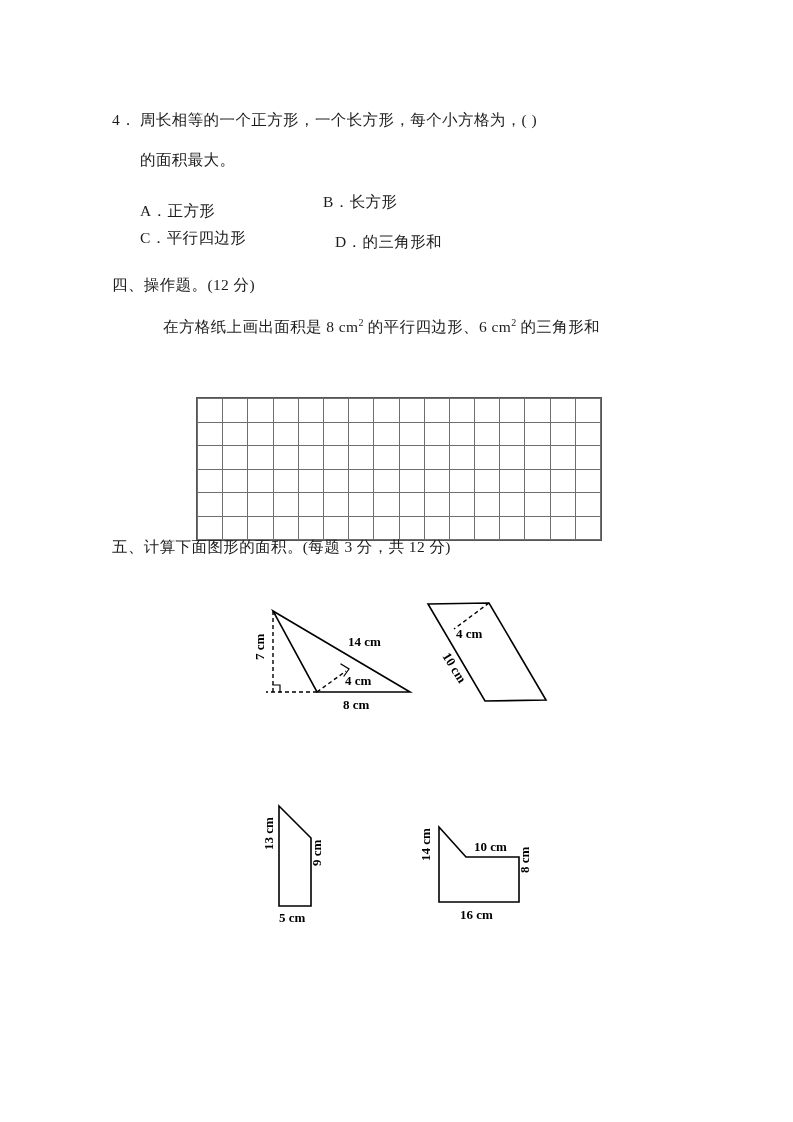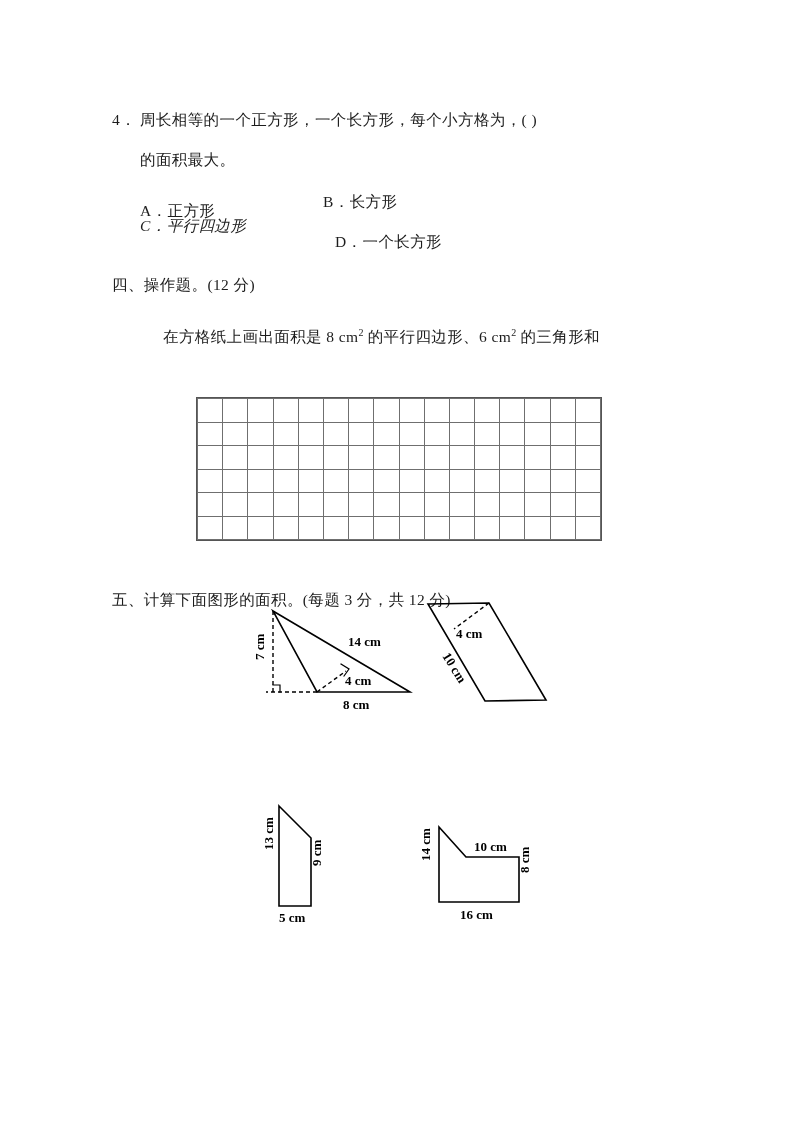--- a/index.html
+++ b/index.html
@@ -78,26 +78,26 @@
 <body>
 
 <div class="page">
 
   <div class="txt q-num" style="top:112px;">4．</div>
   <div class="txt q-indent" style="top:112px;">周长相等的一个正方形，一个长方形，每个小方格为，(        )</div>
   <div class="txt q-indent" style="top:152px;">的面积最大。</div>
 
   <div class="txt opt" style="left:140px; top:194px;margin-top:9px;">A．正方形</div>
   <div class="txt opt" style="left:323px; top:194px;">B．长方形</div>
-  <div class="txt opt" style="left:140px; top:218px;font-style:italic;">C．平行四边形</div>
-  <div class="txt opt" style="left:335px; top:234px;">D．一个长方形</div>
+  <div class="txt opt" style="left:140px; top:230px;">C．平行四边形</div>
+  <div class="txt opt" style="left:335px; top:234px;">D．的三角形和</div>
 
   <div class="txt sec-head" style="top:277px;">四、操作题。(12 分)</div>
 
-  <div class="txt sec-body" style="top:328px;text-align:right;">
+  <div class="txt sec-body" style="top:318px;text-align:right;">
     <span>在方格纸上画出面积是 8 cm</span><span class="sup">2</span><span> 的平行四边形、6 cm</span><span class="sup">2</span><span> 的三角形和</span>
   </div>
 
 
   <div id="grid-wrap">
     <table>
         <tbody id="grid-body">
           <tr>
             <td></td>
             <td></td>
@@ -203,21 +203,21 @@
             <td></td>
             <td></td>
             <td></td>
             <td></td>
             <td></td>
           </tr>
         </tbody>
       </table>
   </div>
 
-  <div class="txt sec-head" style="top:592px;text-align:center;">五、计算下面图形的面积。(每题 3 分，共 12 分)</div>
+  <div class="txt sec-head" style="top:539px;text-align:center;">五、计算下面图形的面积。(每题 3 分，共 12 分)</div>
 
   <div class="fig" style="left:240px; top:598px;">
     <svg width="190" height="125" viewBox="0 0 190 125">
 
       <path class="fig-line" d="M33,13 L170,94 L77,94 Z"></path>
 
       <path class="fig-dash" d="M77,94 L26,94"></path>
 
       <path class="fig-dash" d="M33,13 L33,94"></path>
 

